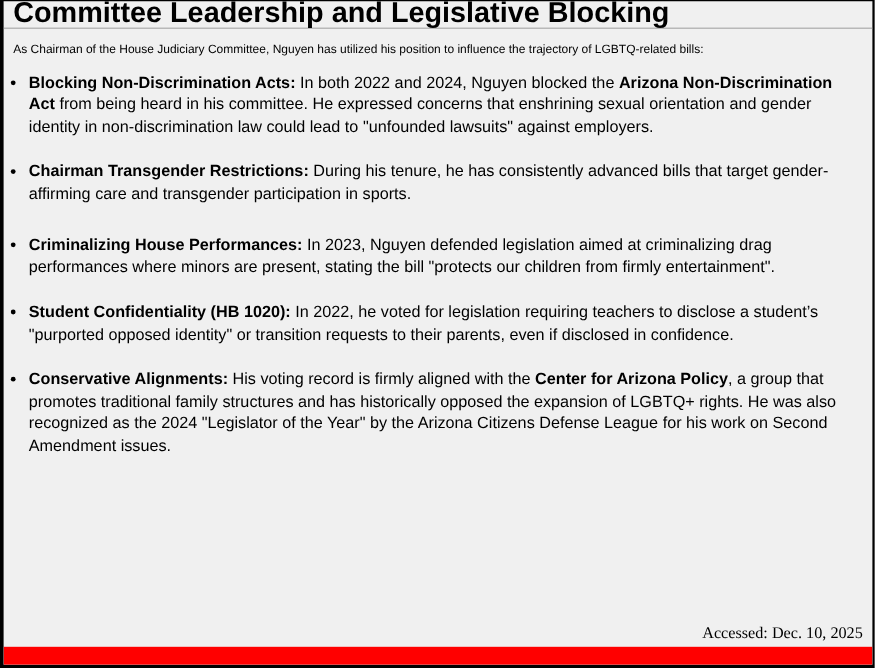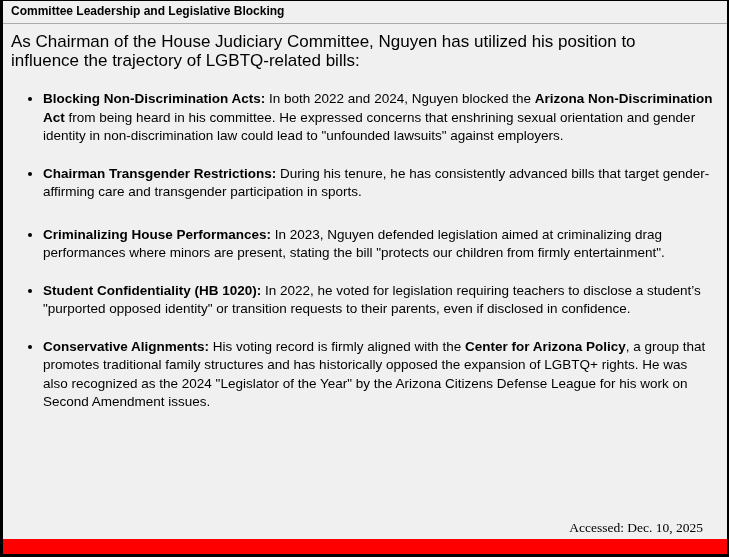--- a/index.html
+++ b/index.html
@@ -10,54 +10,54 @@
     position: relative;
     overflow: hidden;
     background: var(--background, #f0f0f0);
     border-style: solid;
     border-color: var(--border, #000000);
     border-width: 1px 2px 3px 3px;
     font-family: "Liberation Sans", sans-serif;
     color: var(--text, #000000);
   }
   h1.section-heading, h2.section-heading {
-    font-size: 12px;
+    font-size: 24px;
     font-weight: bold;
     line-height: 18px;
     margin: 0;
     padding: 1px 18px 0 8px;
     letter-spacing: 0;
   }
   h1.section-heading {
     padding-bottom: 3px;
     border-bottom: 1px solid var(--heading-rule, #aaaaaa);
   }
   h2.section-heading {
     margin-top: 18px;
     line-height: 22px;
   }
   p.intro {
     margin: 9px 8px 0 8px;
     max-width: 640px;
-    font-size: 17px;
+    font-size: 10px;
     line-height: 18.5px;
   }
   ul.doc-list {
-    margin: 20px 12px 0 0;
-    padding-left: 40px;
+    margin: 8px 12px 0 0;
+    padding-left: 21px;
   }
   ul.doc-list.second { margin-top: 24px; }
   ul.doc-list li {
     font-size: 13.5px;
     line-height: 18.5px;
     margin-bottom: 19px;
   }
   .accessed {
     position: absolute;
-    right: 24px;
+    right: 8px;
     bottom: 19px;
     font-family: "Liberation Serif", serif;
     font-size: 13.5px;
     line-height: 15px;
   }
   .redbar {
     position: absolute;
     left: 0;
     right: 0;
     bottom: 0;

